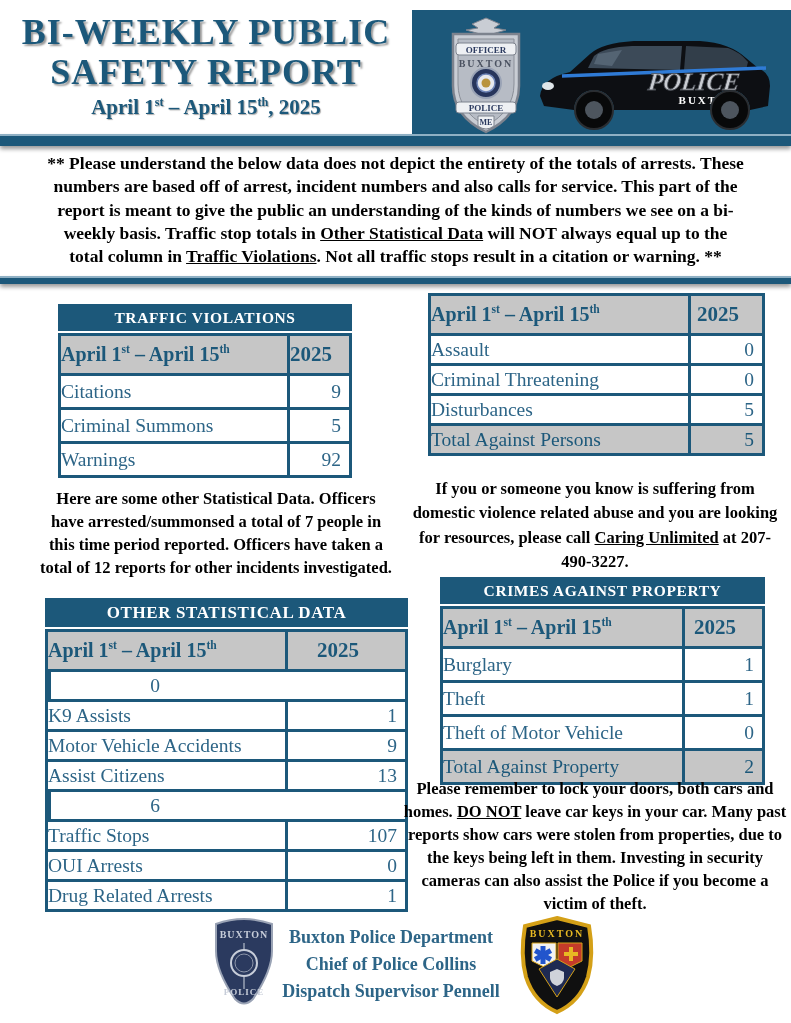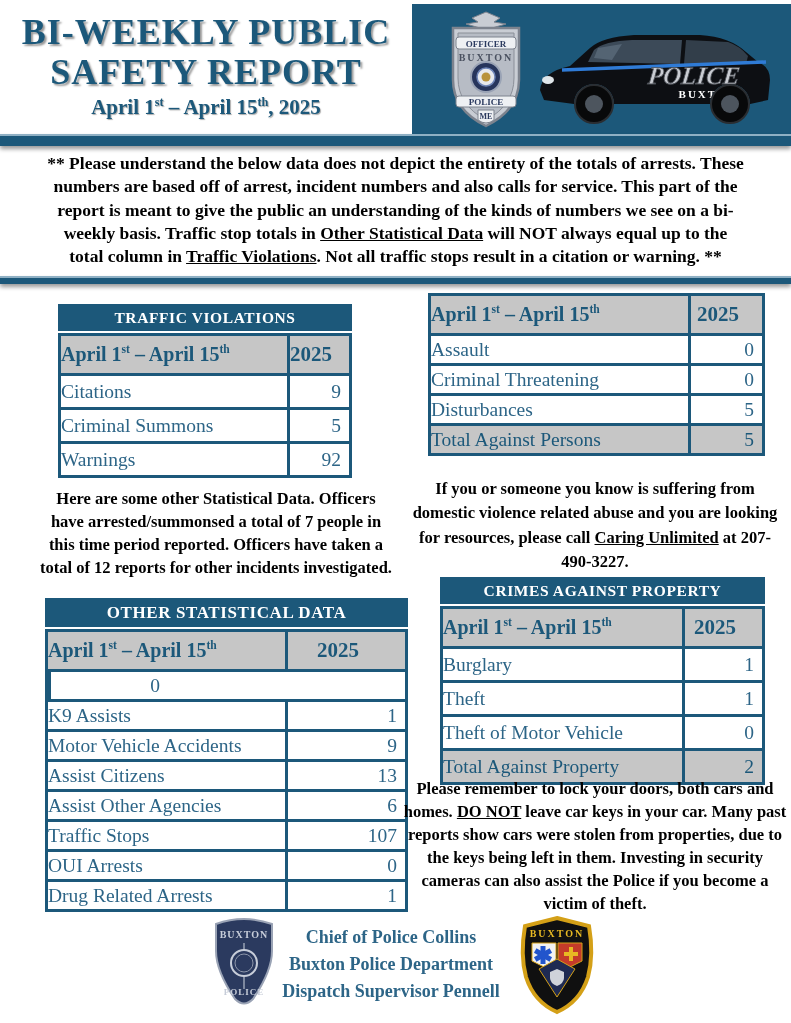--- a/index.html
+++ b/index.html
@@ -3,21 +3,21 @@
 <meta charset="utf-8">
 <style>
   :root{
     --teal:#1c587a; --gray:#c6c6c6; --rowtext:#2d6587; --gold:#e0a31c;
   }
   *{box-sizing:border-box;margin:0;padding:0;}
   body{background:#fff;font-family:"Liberation Serif",serif;}
   .page{position:relative;width:791px;height:1023px;background:#fff;overflow:hidden;}
 
   
-  .header-panel{position:absolute;left:412px;top:4px;width:379px;height:132px;background:var(--teal);}
+  .header-panel{position:absolute;left:412px;top:10px;width:379px;height:132px;background:var(--teal);}
   .title-block{position:absolute;left:0;top:12px;width:412px;text-align:center;}
   .title-line{font-size:36px;font-weight:bold;color:var(--teal);letter-spacing:1px;line-height:1.12;
     text-shadow:2px 2px 2px #999;}
   .date-line{font-size:21px;font-weight:bold;color:var(--teal);margin-top:2px;text-shadow:1px 1px 1px #aaa;}
   sup{font-size:58%;vertical-align:super;}
 
   .bar{position:absolute;left:0;width:791px;background:var(--teal);box-shadow:0 3px 4px rgba(0,0,0,.4);}
   .bar1{top:134px;height:12px;border-top:2px solid #8fb0c4;}
   .bar2{top:276px;height:8px;border-top:2px solid #8fb0c4;}
 
@@ -189,21 +189,20 @@
           </div>
           <div class="trow">
             <div class="tlabel">Motor Vehicle Accidents</div>
             <div class="tvalue">9</div>
           </div>
           <div class="trow">
             <div class="tlabel">Assist Citizens</div>
             <div class="tvalue">13</div>
           </div>
           <div class="trow">
-            <div class="tlabel">Assist Other Agencies</div>
             <div class="tvalue">6</div>
           </div>
           <div class="trow">
             <div class="tlabel">Traffic Stops</div>
             <div class="tvalue">107</div>
           </div>
           <div class="trow">
             <div class="tlabel">OUI Arrests</div>
             <div class="tvalue">0</div>
           </div>
@@ -250,22 +249,22 @@
   <svg class="footer-patch" width="66" height="98" viewBox="0 0 66 98">
     <path d="M5 13 Q33 3 61 13 L61 40 Q61 60 42 88 Q33 97 24 88 Q5 60 5 40 Z" fill="#2b3a5f" stroke="#9aa3b5" stroke-width="2"></path>
     <text x="33" y="27" text-anchor="middle" font-size="10" font-weight="bold" fill="#c7cdd9" letter-spacing="1">BUXTON</text>
     <line x1="33" y1="32" x2="33" y2="78" stroke="#9aa3b5" stroke-width="1.5"></line>
     <circle cx="33" cy="52" r="13" fill="#2b3a5f" stroke="#c7cdd9" stroke-width="2"></circle>
     <circle cx="33" cy="52" r="9" fill="none" stroke="#8e97ab" stroke-width="1"></circle>
     <text x="33" y="84" text-anchor="middle" font-size="9" font-weight="bold" fill="#c7cdd9" letter-spacing="1">POLICE</text>
   </svg>
 
   <div class="footer-text">
+    <div>Buxton Police Department</div>
     <div>Chief of Police Collins</div>
-    <div>Buxton Police Department</div>
     <div>Dispatch Supervisor Pennell</div>
   </div>
 
   <svg class="footer-shield" width="88" height="100" viewBox="0 0 88 100">
     <path d="M44 3 L76 11 Q81 40 75 62 Q67 87 44 97 Q21 87 13 62 Q7 40 12 11 Z" fill="#101010" stroke="#d4a017" stroke-width="4"></path>
     <text x="44" y="22" text-anchor="middle" font-size="10" font-weight="bold" fill="#e8b923" letter-spacing="2">BUXTON</text>
     <polygon points="19,28 43,28 43,58 19,46" fill="#f2f2f2" stroke="#d4a017" stroke-width="1"></polygon>
     <g transform="translate(30,40)">
       <rect x="-2.5" y="-9" width="5" height="18" fill="#2255cc"></rect>
       <rect x="-2.5" y="-9" width="5" height="18" fill="#2255cc" transform="rotate(60)"></rect>

